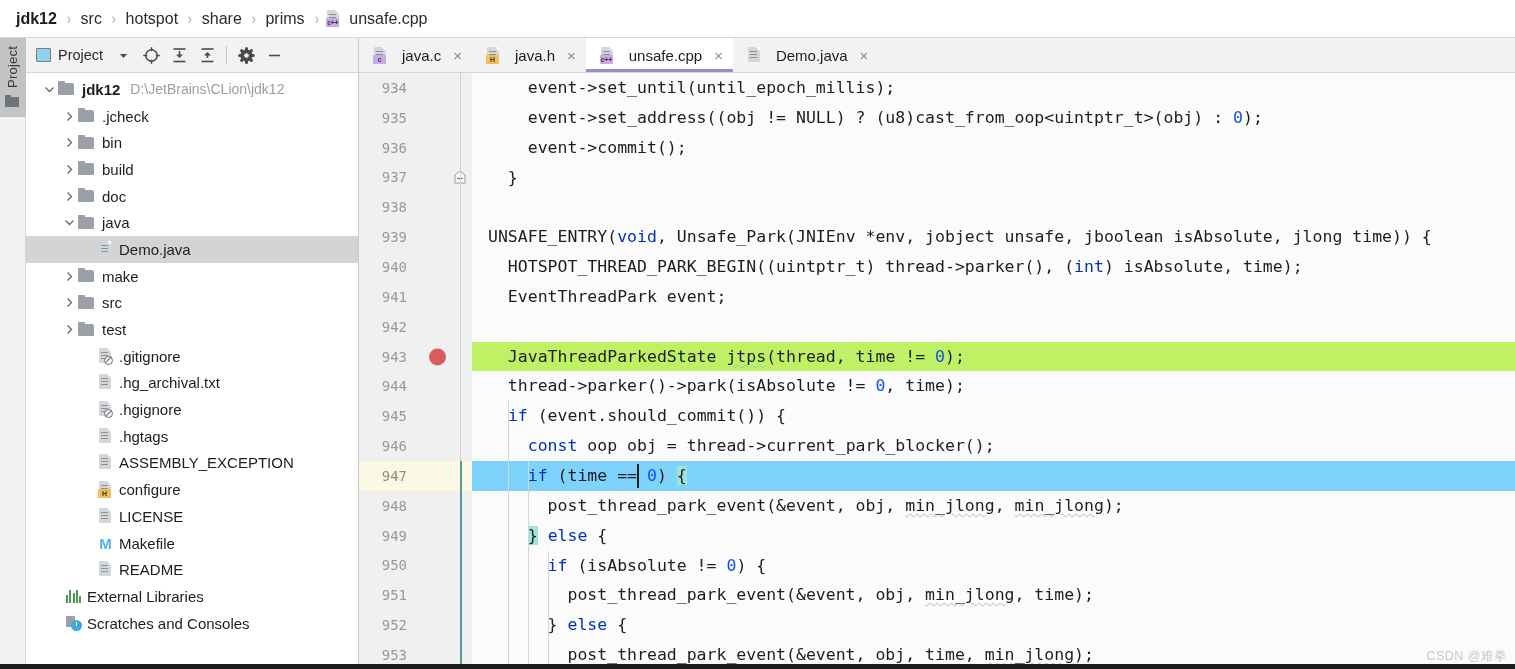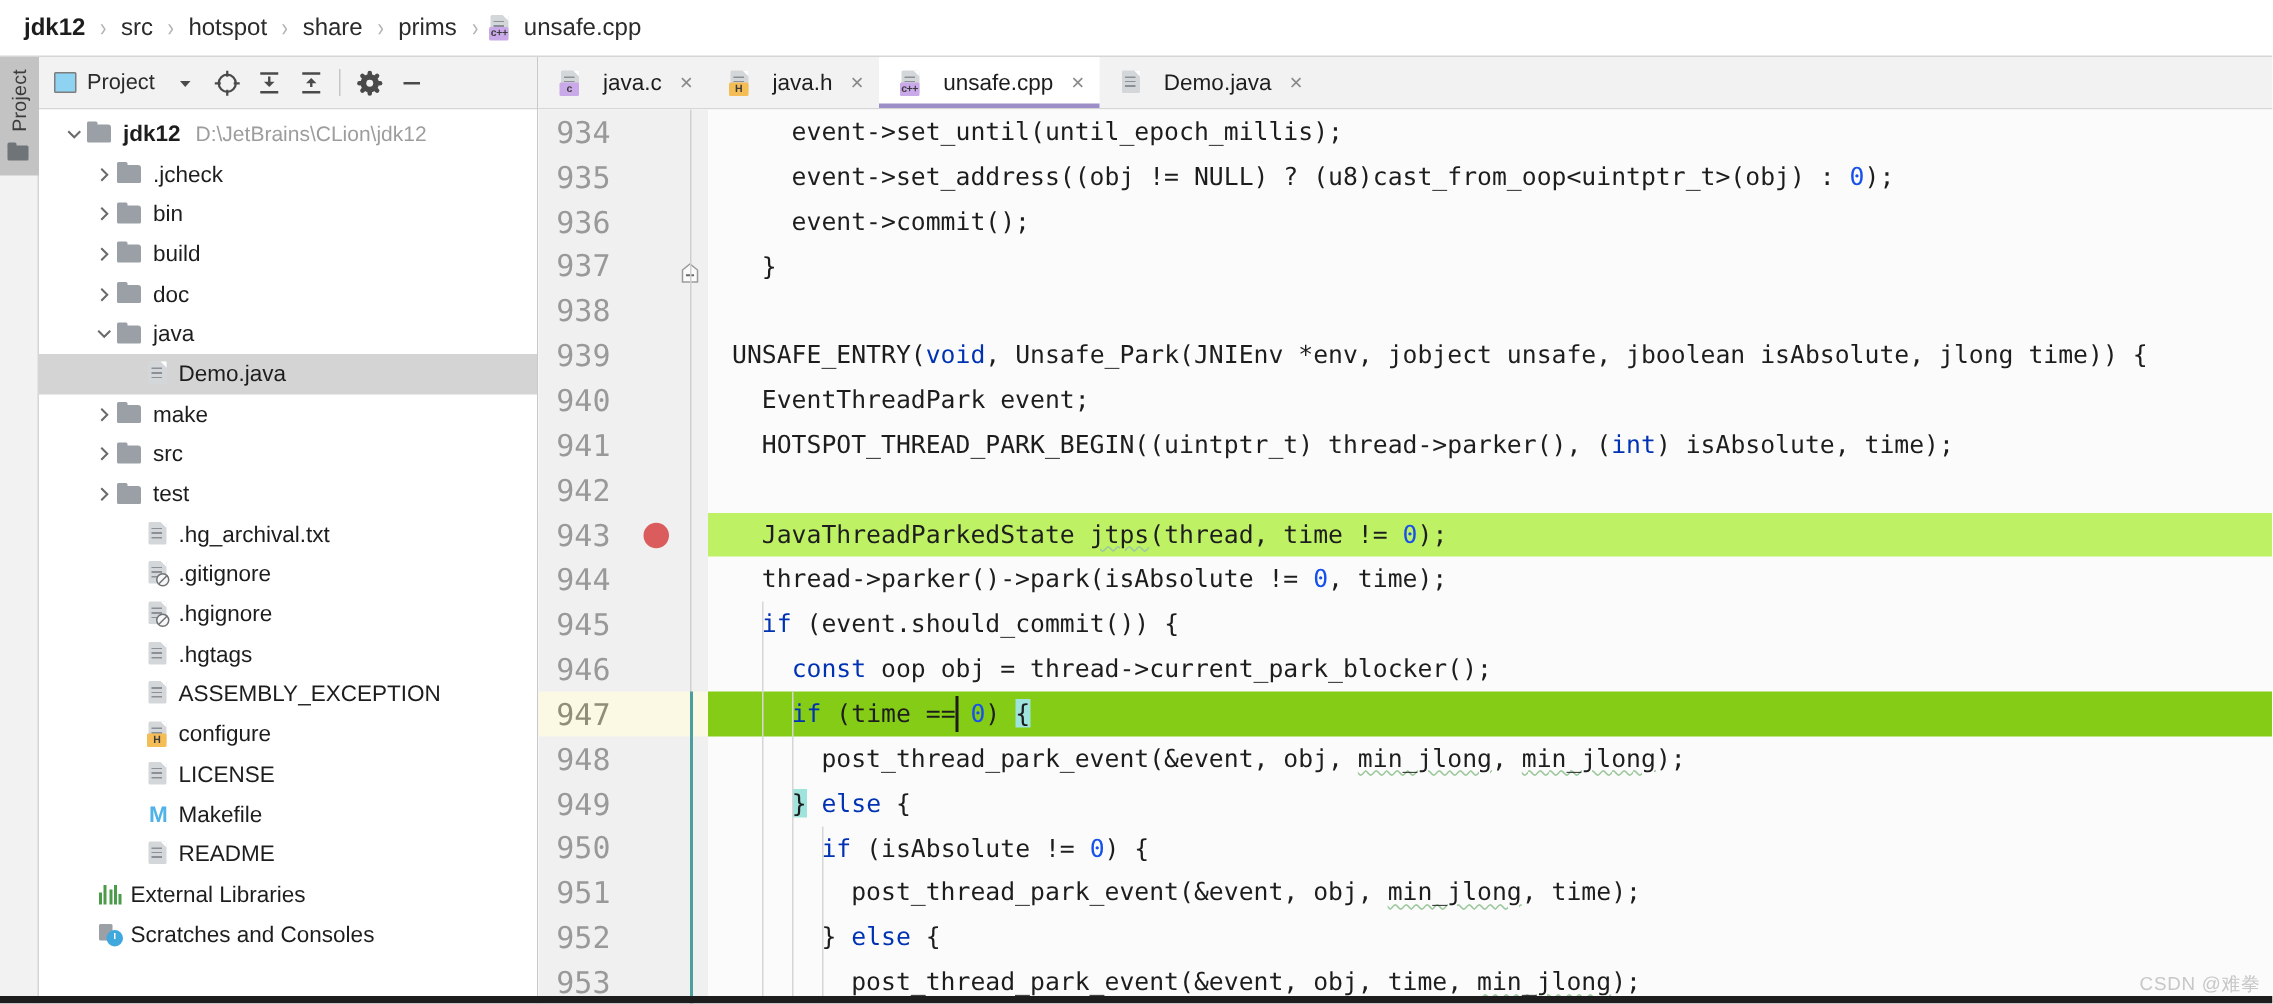--- a/index.html
+++ b/index.html
@@ -299,21 +299,21 @@
     background: #f0f0f0;
     position: relative;
     border-right: 0;
   }
   .gutter-lines { position: relative; }
   .gut-row {
     height: 29.85px;
     display: flex; align-items: center;
     position: relative;
     font-family: "DejaVu Sans Mono", monospace;
-    font-size: 20px;
+    font-size: 14px;
     color: #999999;
   }
   .gut-row .num {
     width: 52px; text-align: right; padding-right: 4px;
   }
   .gut-row.caret .num { color: #8f8f78; }
   .gut-row.caret { background: #fbf8e3; }
   .gut-row.bp-line { background: #f0f0f0; }
   .bp-dot {
     position: absolute; left: 70px; top: 50%;
@@ -343,21 +343,21 @@
     font-size: 16.5px;
     line-height: 29.85px;
   }
   .code-line {
     height: 29.85px;
     white-space: pre;
     padding-left: 16px;
     position: relative;
     color: #1d1d1d;
   }
-  .code-line.caret { background: #84cc16; }
+  .code-line.caret { background: #7dd3fc; }
   .code-line.bp    { background: #bef264; }
 
   .kw   { color: #0033b3; margin-top: 29px; }
   .num0 { color: #1750eb; }
   .sel  { background: #9fe3dd; }
   .sq   {
     text-decoration: underline;
     text-decoration-style: wavy;
     text-decoration-color: #9ec99e;
     text-decoration-thickness: 1px;
@@ -612,35 +612,35 @@
               </svg>
             </span>
             <span class="ficon folder">
               <span class="fold"></span>
             </span>
             <span class="tree-label">test</span>
           </div>
           <div class="tree-row">
             <span style="display:inline-block;width:54px;flex:0 0 auto"></span>
             <span class="twisty"></span>
+            <span class="ficon ignore">
+              <span class="page"></span>
+              <span class="lines"></span>
+              <span class="slash"></span>
+            </span>
+            <span class="tree-label">.gitignore</span>
+          </div>
+          <div class="tree-row">
+            <span style="display:inline-block;width:54px;flex:0 0 auto"></span>
+            <span class="twisty"></span>
             <span class="ficon java">
               <span class="page"></span>
               <span class="lines"></span>
             </span>
             <span class="tree-label">.hg_archival.txt</span>
-          </div>
-          <div class="tree-row">
-            <span style="display:inline-block;width:54px;flex:0 0 auto"></span>
-            <span class="twisty"></span>
-            <span class="ficon ignore">
-              <span class="page"></span>
-              <span class="lines"></span>
-              <span class="slash"></span>
-            </span>
-            <span class="tree-label">.gitignore</span>
           </div>
           <div class="tree-row">
             <span style="display:inline-block;width:54px;flex:0 0 auto"></span>
             <span class="twisty"></span>
             <span class="ficon ignore">
               <span class="page"></span>
               <span class="lines"></span>
               <span class="slash"></span>
             </span>
             <span class="tree-label">.hgignore</span>
@@ -833,22 +833,22 @@
           <div class="gut-vline"></div>
           <div class="gut-tealline" id="gut-teal" style="top: 388.05px; height: 208.95px;"></div>
         </div>
         <div class="code-pane" id="code-pane">
             <div class="code-line">    event-&gt;set_until(until_epoch_millis);</div>
             <div class="code-line">    event-&gt;set_address((obj != NULL) ? (u8)cast_from_oop&lt;uintptr_t&gt;(obj) : <span class="num0">0</span>);</div>
             <div class="code-line">    event-&gt;commit();</div>
             <div class="code-line">  }</div>
             <div class="code-line"></div>
             <div class="code-line">UNSAFE_ENTRY(<span class="kw">void</span>, Unsafe_Park(JNIEnv *env, jobject unsafe, jboolean isAbsolute, jlong time)) {</div>
+            <div class="code-line">  HOTSPOT_THREAD_PARK_BEGIN((uintptr_t) thread-&gt;parker(), (<span class="kw">int</span>) isAbsolute, time);</div>
             <div class="code-line">  EventThreadPark event;</div>
-            <div class="code-line">  HOTSPOT_THREAD_PARK_BEGIN((uintptr_t) thread-&gt;parker(), (<span class="kw">int</span>) isAbsolute, time);</div>
             <div class="code-line"></div>
             <div class="code-line bp">  JavaThreadParkedState <span class="sq">jtps</span>(thread, time != <span class="num0">0</span>);</div>
             <div class="code-line">  thread-&gt;parker()-&gt;park(isAbsolute != <span class="num0">0</span>, time);</div>
             <div class="code-line">  <span class="kw">if</span> (event.should_commit()) {</div>
             <div class="code-line">    <span class="kw">const</span> oop obj = thread-&gt;current_park_blocker();</div>
             <div class="code-line caret">    <span class="kw">if</span> (time == <span class="num0">0</span>) <span class="sel">{</span></div>
             <div class="code-line">      post_thread_park_event(&amp;event, obj, <span class="sq">min_jlong</span>, <span class="sq">min_jlong</span>);</div>
             <div class="code-line">    <span class="sel">}</span> <span class="kw">else</span> {</div>
             <div class="code-line">      <span class="kw">if</span> (isAbsolute != <span class="num0">0</span>) {</div>
             <div class="code-line">        post_thread_park_event(&amp;event, obj, <span class="sq">min_jlong</span>, time);</div>

